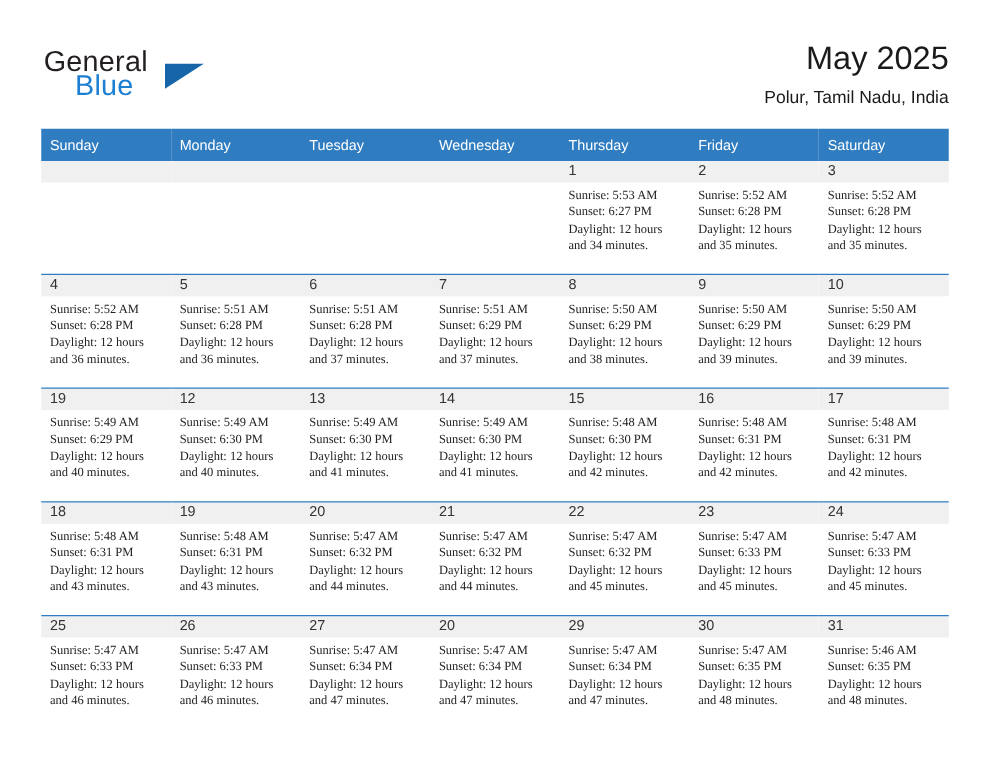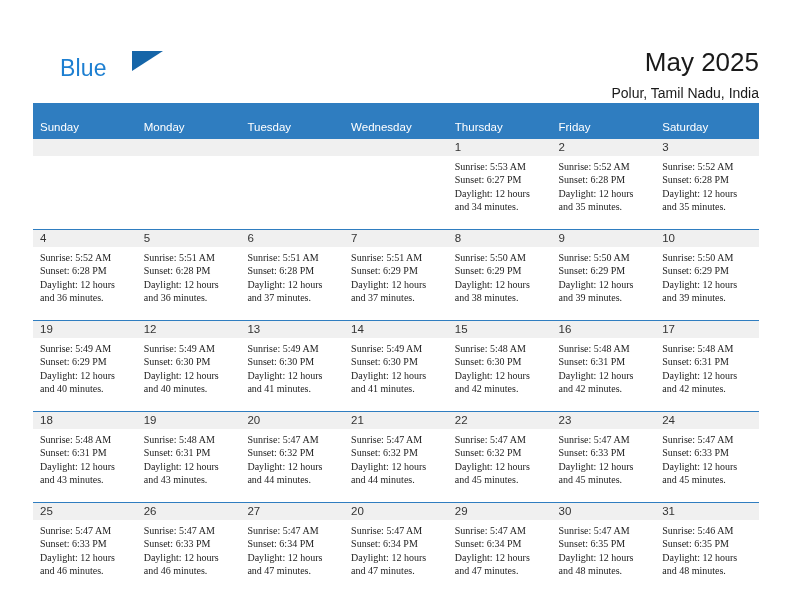--- a/index.html
+++ b/index.html
@@ -60,21 +60,21 @@
     top: 15px;
     width: 0;
     height: 0;
     border-left: 31px solid #1565a8;
     border-bottom: 20px solid transparent;
   }
 
   .title-block {
     position: absolute;
     right: 0;
-    top: 16px;
+    top: 0;
     text-align: right;
   }
   .cal-title {
     font-size: 26px;
     color: #1a1a1a;
     line-height: 32px;
     white-space: nowrap;
   }
   .cal-subtitle {
     margin-top: 6px;
@@ -93,21 +93,21 @@
     width: 726px;
     border-collapse: collapse;
     table-layout: fixed;
   }
   .calendar th {
     background: #2f7dc0;
     color: #ffffff;
     font-size: 11.5px;
     font-weight: normal;
     text-align: left;
-    padding: 18px 0 5px 7px;
+    padding: 8px 0 5px 7px;
     height: 13px;
     line-height: 13px;
   }
   .calendar td {
     vertical-align: top;
     padding: 0;
     height: 90px;
     border-top: 1.6px solid #2f7dc0;
     background: #ffffff;
   }
@@ -140,20 +140,21 @@
   }
 </style>
 </head>
 <body>
 
 <div class="page">
 
   <div class="masthead">
 
     <div class="brand">
+      <span class="brand-general">General</span>
       <span class="brand-triangle"></span>
       <span class="brand-blue">Blue</span>
     </div>
 
     <div class="title-block">
       <div class="cal-title">May 2025</div>
       <div class="cal-subtitle">Polur, Tamil Nadu, India</div>
     </div>
 
   </div>

